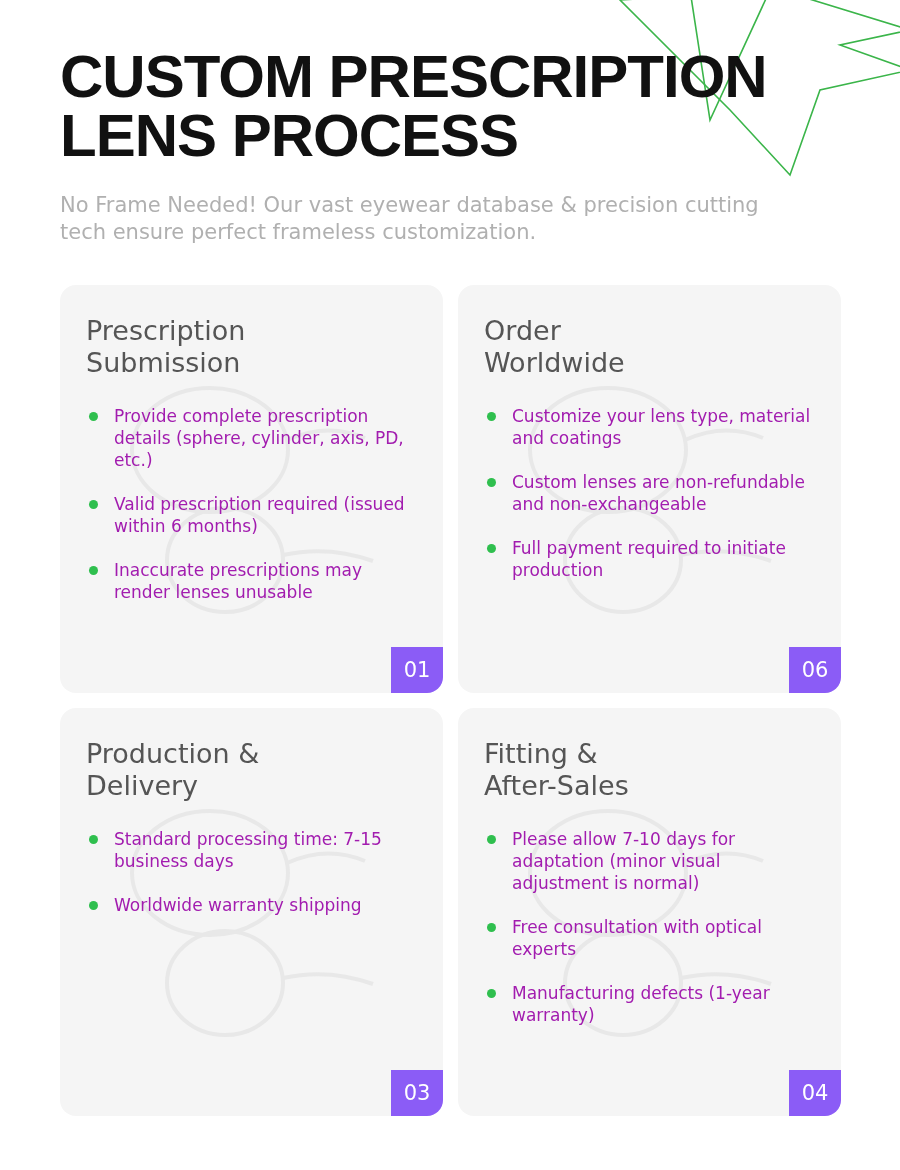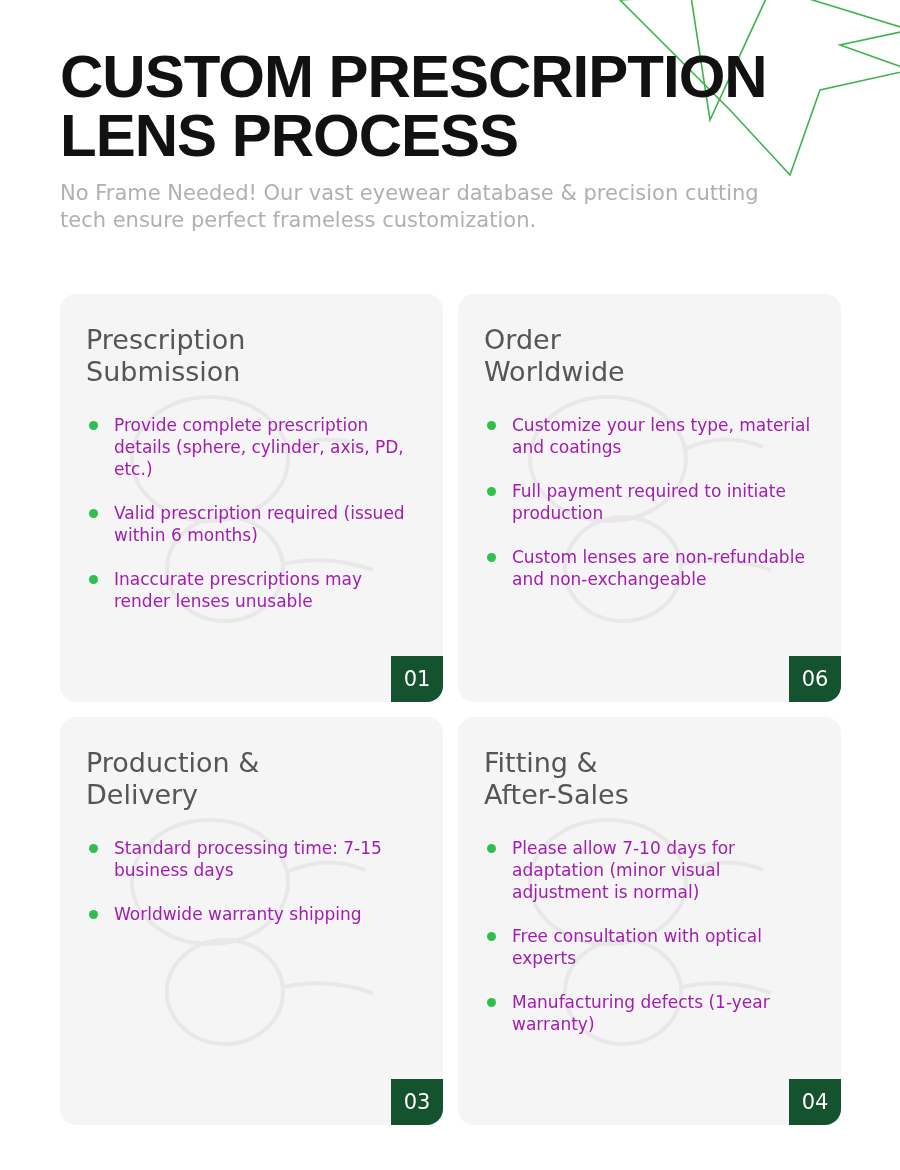--- a/index.html
+++ b/index.html
@@ -39,32 +39,32 @@
   .title {
     font-size: 60px;
     line-height: 0.98;
     font-weight: bold;
     letter-spacing: -1px;
     color: #111111;
     text-transform: uppercase;
     font-family: "Liberation Sans", sans-serif;
   }
   .subtitle {
-    margin-top: 14px;
+    margin-top: 26px;
     font-size: 21px;
     line-height: 1.32;
     color: #b0b0b0;
     max-width: 740px;
     font-family: "DejaVu Sans", sans-serif;
   }
 
   
   .grid {
     position: absolute;
-    top: 294px;
+    top: 285px;
     left: 60px;
     width: 783px;
     display: grid;
     grid-template-columns: 383px 383px;
     grid-template-rows: 408px 408px;
     column-gap: 17px;
     row-gap: 14px;
     gap: 15px;
   }
   .card {
@@ -115,21 +115,21 @@
     height: 9px;
     border-radius: 50%;
     background: #2fbf4e;
   }
   .badge {
     position: absolute;
     right: 0px;
     bottom: 0px;
     width: 52px;
     height: 46px;
-    background: #14532d;
+    background: #8b5cf6;
     color: #ffffff;
     font-size: 21px;
     display: flex;
     align-items: center;
     justify-content: center;
     font-family: "DejaVu Sans", sans-serif;
     z-index: 3;
   }
 </style>
 </head>
@@ -173,22 +173,22 @@
         <ellipse cx="95" cy="105" rx="78" ry="62" fill="none" stroke="#e8e8e8" stroke-width="4"></ellipse>
         <ellipse cx="110" cy="215" rx="58" ry="52" fill="none" stroke="#e8e8e8" stroke-width="4"></ellipse>
         <path d="M172 95 q40 -18 78 -2" fill="none" stroke="#e8e8e8" stroke-width="4"></path>
         <path d="M168 210 q45 -10 90 6" fill="none" stroke="#e8e8e8" stroke-width="4"></path>
       </svg>
       <div class="card-inner">
         <div class="card-title">Order
 Worldwide</div>
         <ul class="bullets">
           <li>Customize your lens type, material and coatings</li>
+          <li>Custom lenses are non-refundable and non-exchangeable</li>
           <li>Full payment required to initiate production</li>
-          <li>Custom lenses are non-refundable and non-exchangeable</li>
         </ul>
       </div>
       <div class="badge">06</div>
     </div>
 
     <div class="card">
       <svg class="card-ghost" viewBox="0 0 320 300">
         <ellipse cx="95" cy="105" rx="78" ry="62" fill="none" stroke="#e8e8e8" stroke-width="4"></ellipse>
         <ellipse cx="110" cy="215" rx="58" ry="52" fill="none" stroke="#e8e8e8" stroke-width="4"></ellipse>
         <path d="M172 95 q40 -18 78 -2" fill="none" stroke="#e8e8e8" stroke-width="4"></path>

